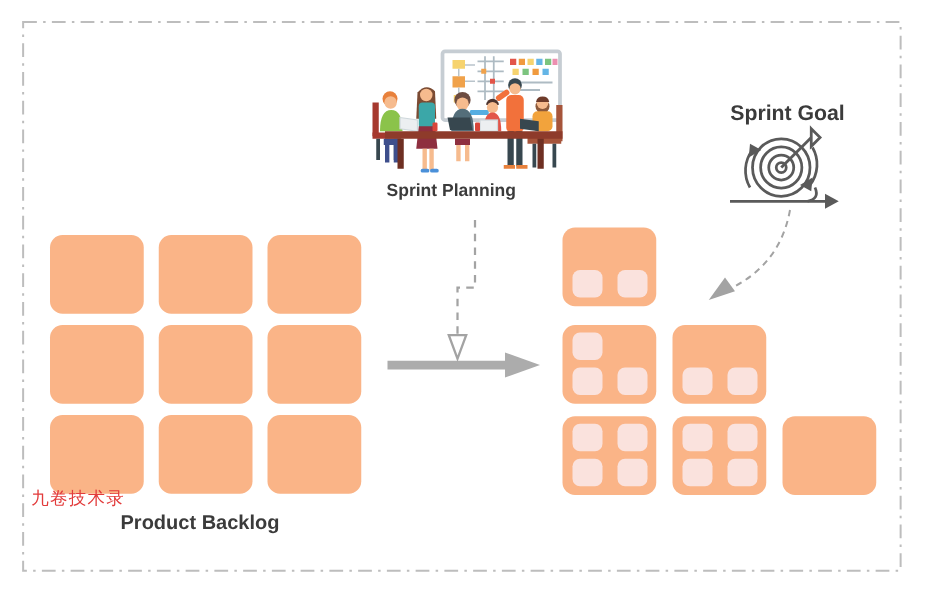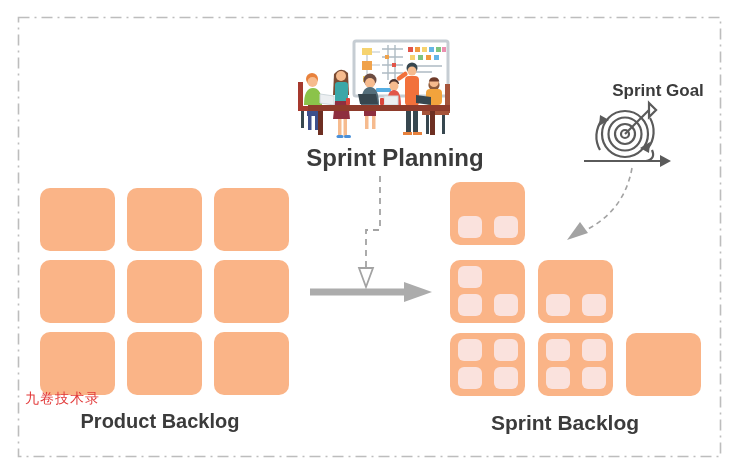--- a/index.html
+++ b/index.html
@@ -18,24 +18,24 @@
   .st{position:absolute;width:24px;height:22px;border-radius:6px;background:var(--card-inner);}
   .st.tl{left:8px;top:6px}.st.tr{left:44px;top:6px}.st.bl{left:8px;top:34px}.st.br{left:44px;top:34px}
 
   #product-grid{position:absolute;left:40px;top:188px;display:grid;
     grid-template-columns:repeat(3,75px);grid-auto-rows:63px;column-gap:12px;row-gap:9px;}
   .sb-row{position:absolute;display:flex;gap:13px;}
   .sb-row-1{left:450px;top:182px}.sb-row-2{left:450px;top:260px}.sb-row-3{left:450px;top:333px}
 
   
   .lbl{position:absolute;color:var(--text-dark);font-weight:700;text-align:center;}
-  #product-label{left:20px;top:410px;width:280px;font-size:20px;}
+  #product-label{left:20px;top:410px;width:280px;font-size:16px;}
   #sprint-label{left:440px;top:411px;width:250px;font-size:21px;}
-  #planning-label{left:304px;top:144px;width:182px;font-size:24px;}
-  #goal-label{left:608px;top:81px;width:100px;font-size:17px;}
+  #planning-label{left:270px;top:144px;width:182px;font-size:14px;}
+  #goal-label{left:580px;top:81px;width:100px;font-size:17px;}
   #watermark{position:absolute;left:25px;top:390px;font-size:14px;font-weight:400;
     color:var(--watermark-red);letter-spacing:1px;z-index:5;}
 
   #planning-illustration{position:absolute;left:296px;top:32px;}
   #goal-icon{position:absolute;left:580px;top:98px;}
 </style>
 </head>
 <body>
 
 <div id="canvas">
@@ -203,15 +203,14 @@
       <path d="M66,63 q10,-2 6,-11"></path>
     </g>
     <polygon points="20,17 29,22 19,28" style="fill:var(--goal-icon)"></polygon>
     <polygon points="69,55 60,50 70,44" style="fill:var(--goal-icon)"></polygon>
     <polygon points="80,57 80,69 91,63" style="fill:var(--goal-icon)"></polygon>
   </svg>
 
   <div class="lbl" id="planning-label">Sprint Planning</div>
   <div class="lbl" id="goal-label">Sprint Goal</div>
   <div class="lbl" id="product-label">Product Backlog</div>
-  <div class="lbl" id="sprint-label">Sprint Backlog</div>
   <div id="watermark">九卷技术录</div>
 </div>
 
 </body></html>

